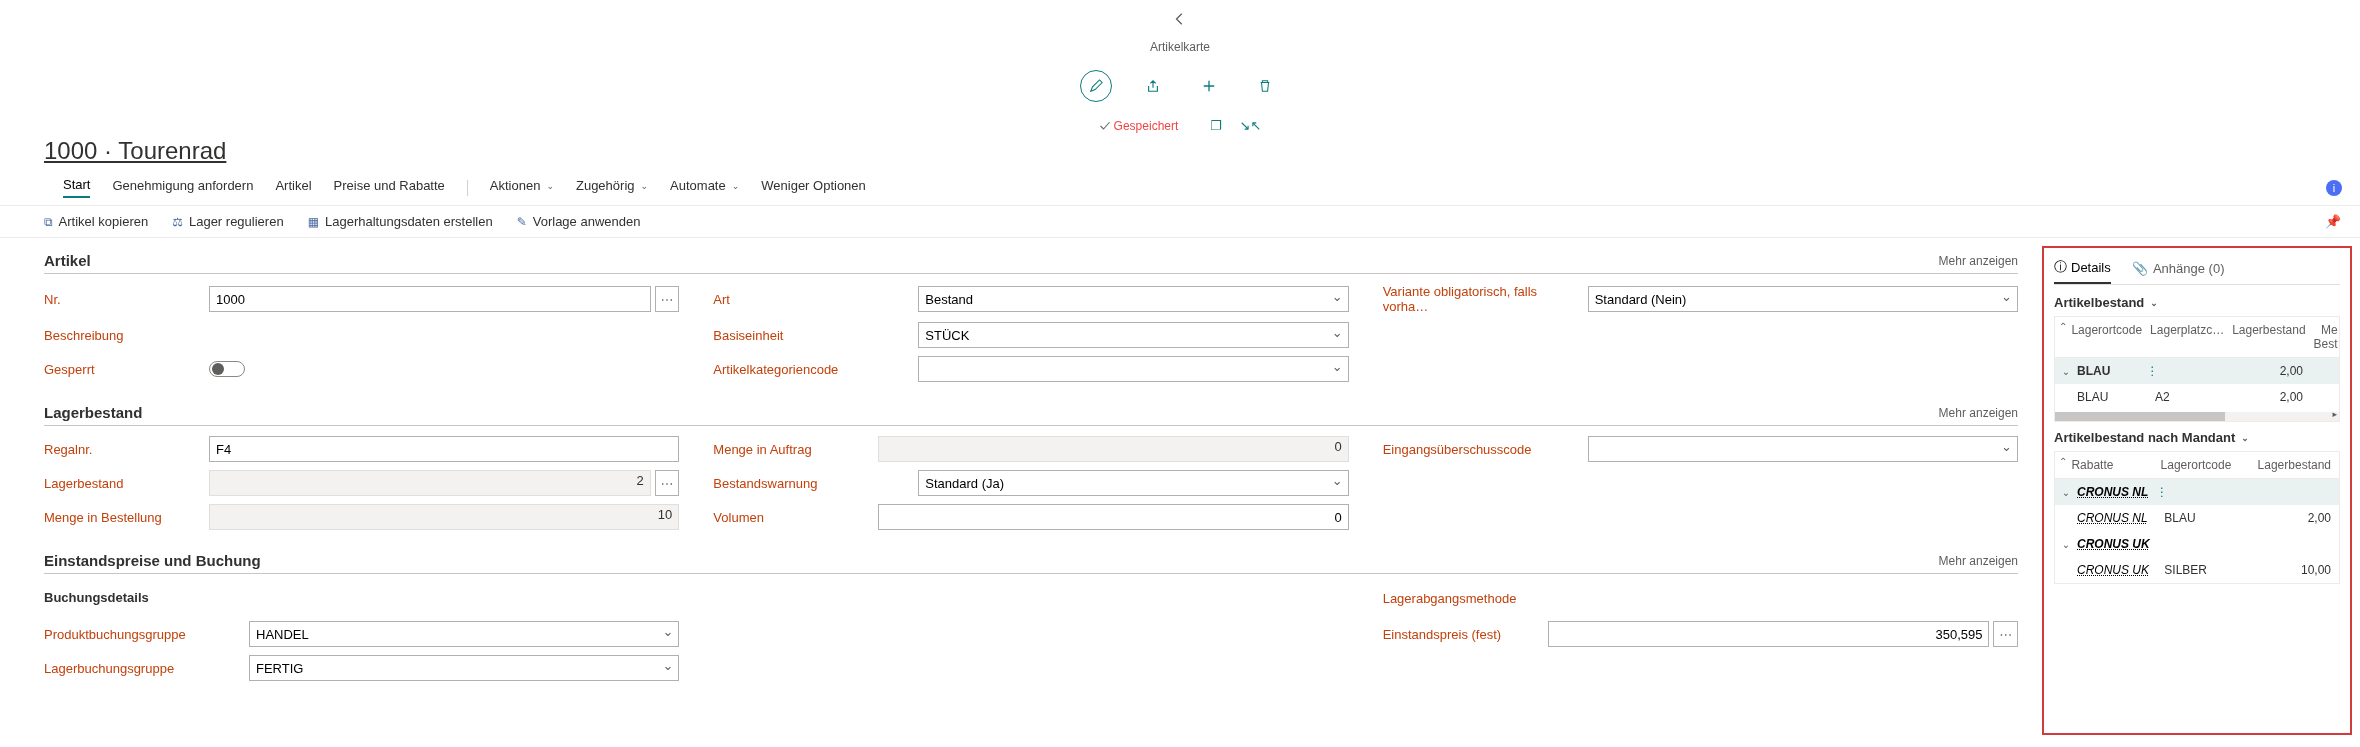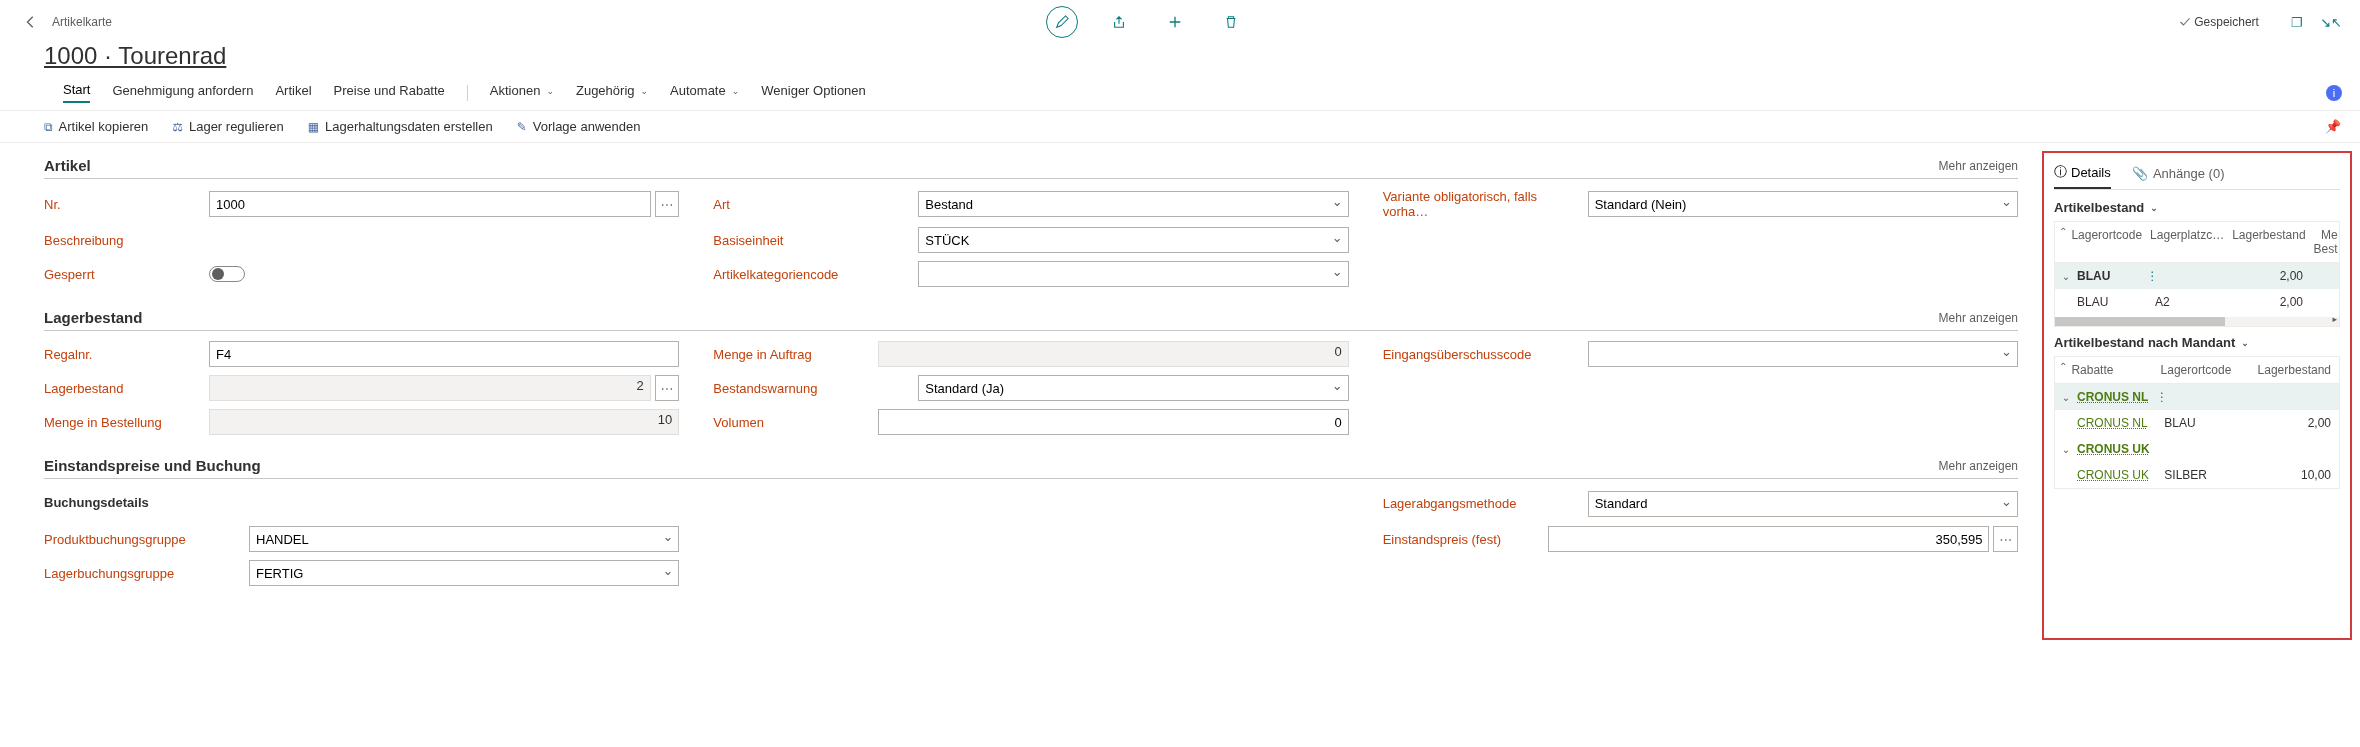--- a/index.html
+++ b/index.html
@@ -9,37 +9,38 @@
     font-size: 13px;
     color: #323130;
     background: #fff;
   }
   
   .titlebar {
     display: flex;
     align-items: center;
     padding: 6px 18px 0 18px;
     gap: 8px;
+    flex-direction: column;
   }
   .back-btn {
     width: 26px; height: 26px;
     display: flex; align-items: center; justify-content: center;
     color: #605e5c;
     cursor: pointer;
   }
   .titlebar-label { color: #605e5c; font-size: 12px; }
   .titlebar-spacer { flex: 1; }
   .titlebar-icons { display:flex; gap: 26px; align-items:center; }
   .titlebar-icons .ticon {
     width: 30px; height:30px; display:flex; align-items:center; justify-content:center;
     color: #0b7c7c; cursor:pointer;
   }
   .ticon.circled { border:1px solid #0b7c7c; border-radius:50%; width:32px; height:32px; }
   .saved-group { display:flex; align-items:center; gap:18px; color:#605e5c; }
-  .saved-check { color:#404040; display:flex; align-items:center; gap:3px; font-size:12px; }
+  .saved-check { color:#ef4444; display:flex; align-items:center; gap:3px; font-size:12px; }
   .window-icons span { color:#0b7c7c; margin-left:14px; cursor:pointer; }
   .page-title { font-size: 24px; font-weight: 400; padding: 4px 18px 8px 44px; text-decoration: underline; }
 
   
   .cmdbar {
     display:flex; align-items:center; gap: 22px;
     padding: 4px 18px 6px 44px;
     border-bottom: 1px solid #e1dfdd00;
     margin-left: 19px;
   }
@@ -112,21 +113,21 @@
   .collapse-icon { font-size:10px; color:#605e5c;}
   .fb-row { display:flex; padding:4px 4px; align-items:center;}
   .fb-row.sel { background:#e9f1f1; }
   .fb-row.group .c1 { font-weight:600; }
   .fb-row .c { flex:1; padding:2px 4px; }
   .fb-row .c.right { text-align:right; }
   .fb-row .tw { width:14px; text-align:center; color:#605e5c; font-size:10px;}
   .row-menu { width:14px; color:#0b7c7c; cursor:pointer;}
   .hscroll { height:9px; background:#f3f2f1; position:relative; margin-top:2px;}
   .hscroll .thumb { position:absolute; left:0; width:60%; height:100%; background:#c8c6c4;}
-  .link { color:#4d7c0f; text-decoration: underline dotted; cursor:pointer; }
+  .link { color:#000000; text-decoration: underline dotted; cursor:pointer;font-style:italic; }
   .num-right input { text-align:right; }
 </style>
 </head>
 <body>
 
 <div class="titlebar">
   <div class="back-btn">
     <svg width="14" height="14" viewBox="0 0 16 16">
         <path d="M10 2 L4 8 L10 14" stroke="#605e5c" fill="none" stroke-width="1.5"></path>
       </svg>
@@ -330,23 +331,20 @@
       <div class="section-head">
         <span class="section-title">Einstandspreise und Buchung</span>
         <span class="show-more">Mehr anzeigen</span>
       </div>
       <div class="row3">
         <div class="subhead">Buchungsdetails</div>
         <div></div>
 
         <div class="field">
           <label>Lagerabgangsmethode</label>
-          <div class="control">
-              <div class="select-wrap"><select><option>Standard</option></select></div>
-            </div>
         </div>
         <div class="field">
           <label>Produktbuchungsgruppe</label>
           <div class="control">
               <div class="select-wrap"><select><option>HANDEL</option></select></div>
             </div>
         </div>
         <div></div>
 
         <div class="field num-right">

